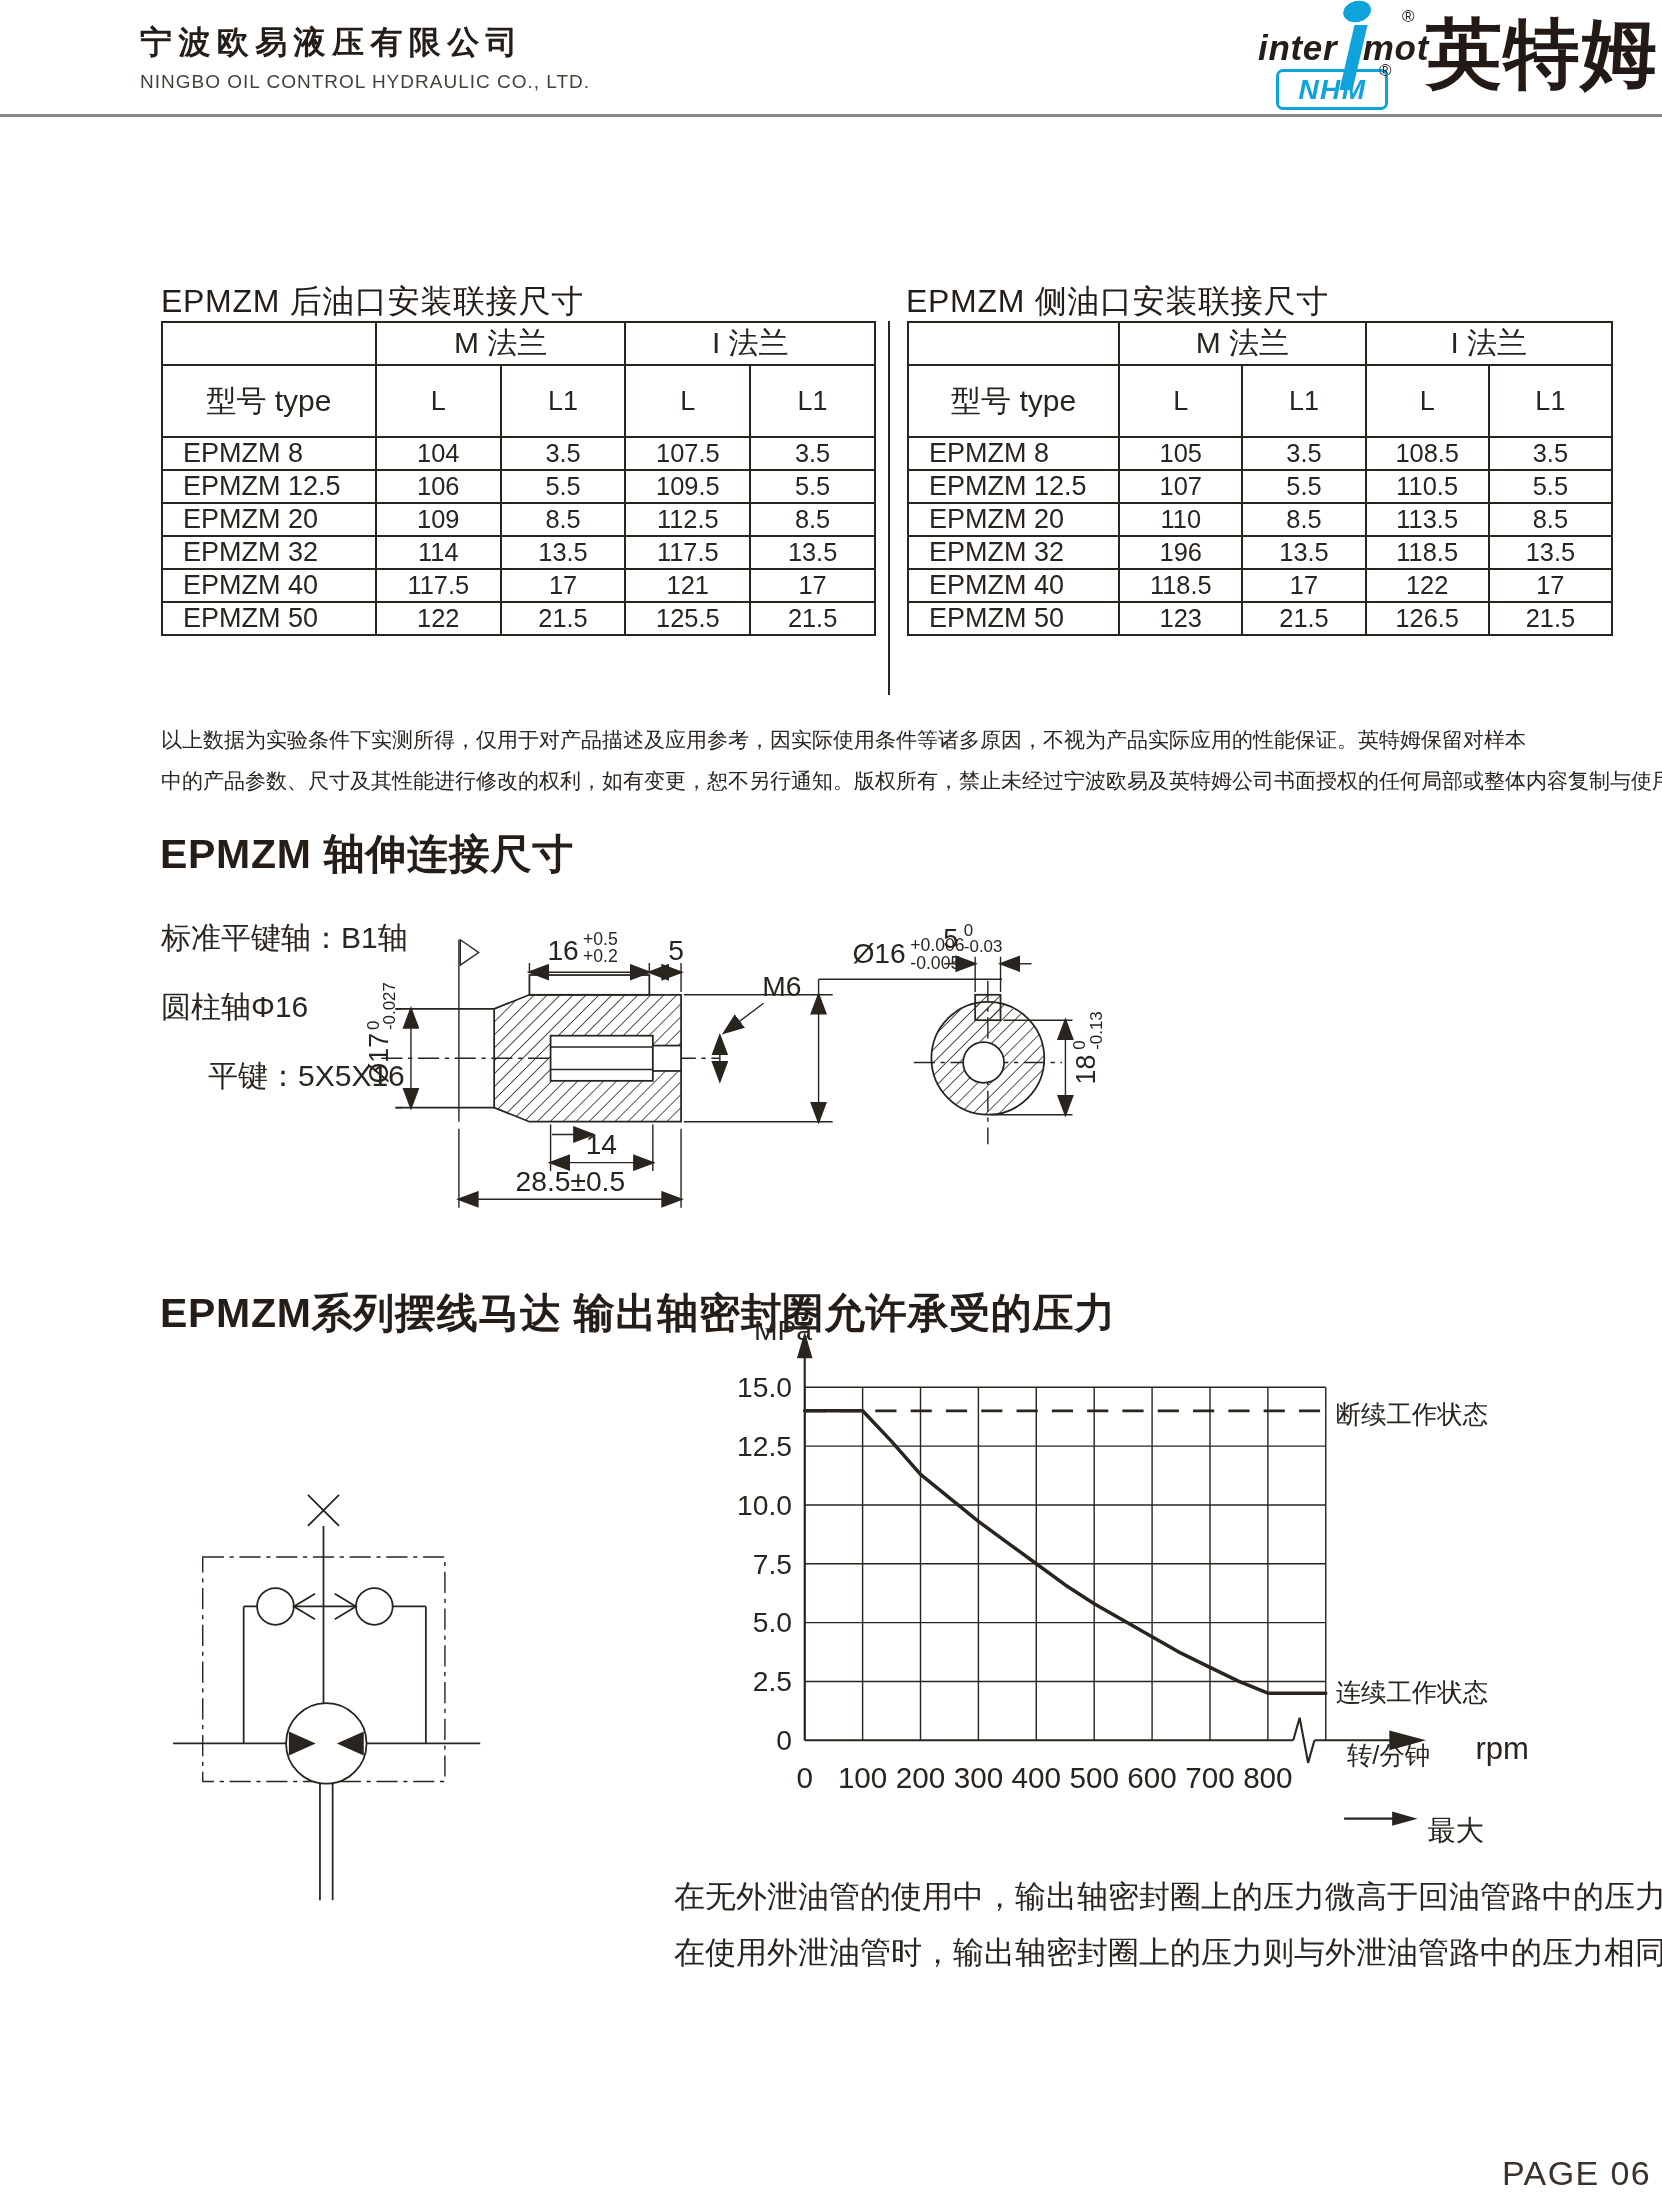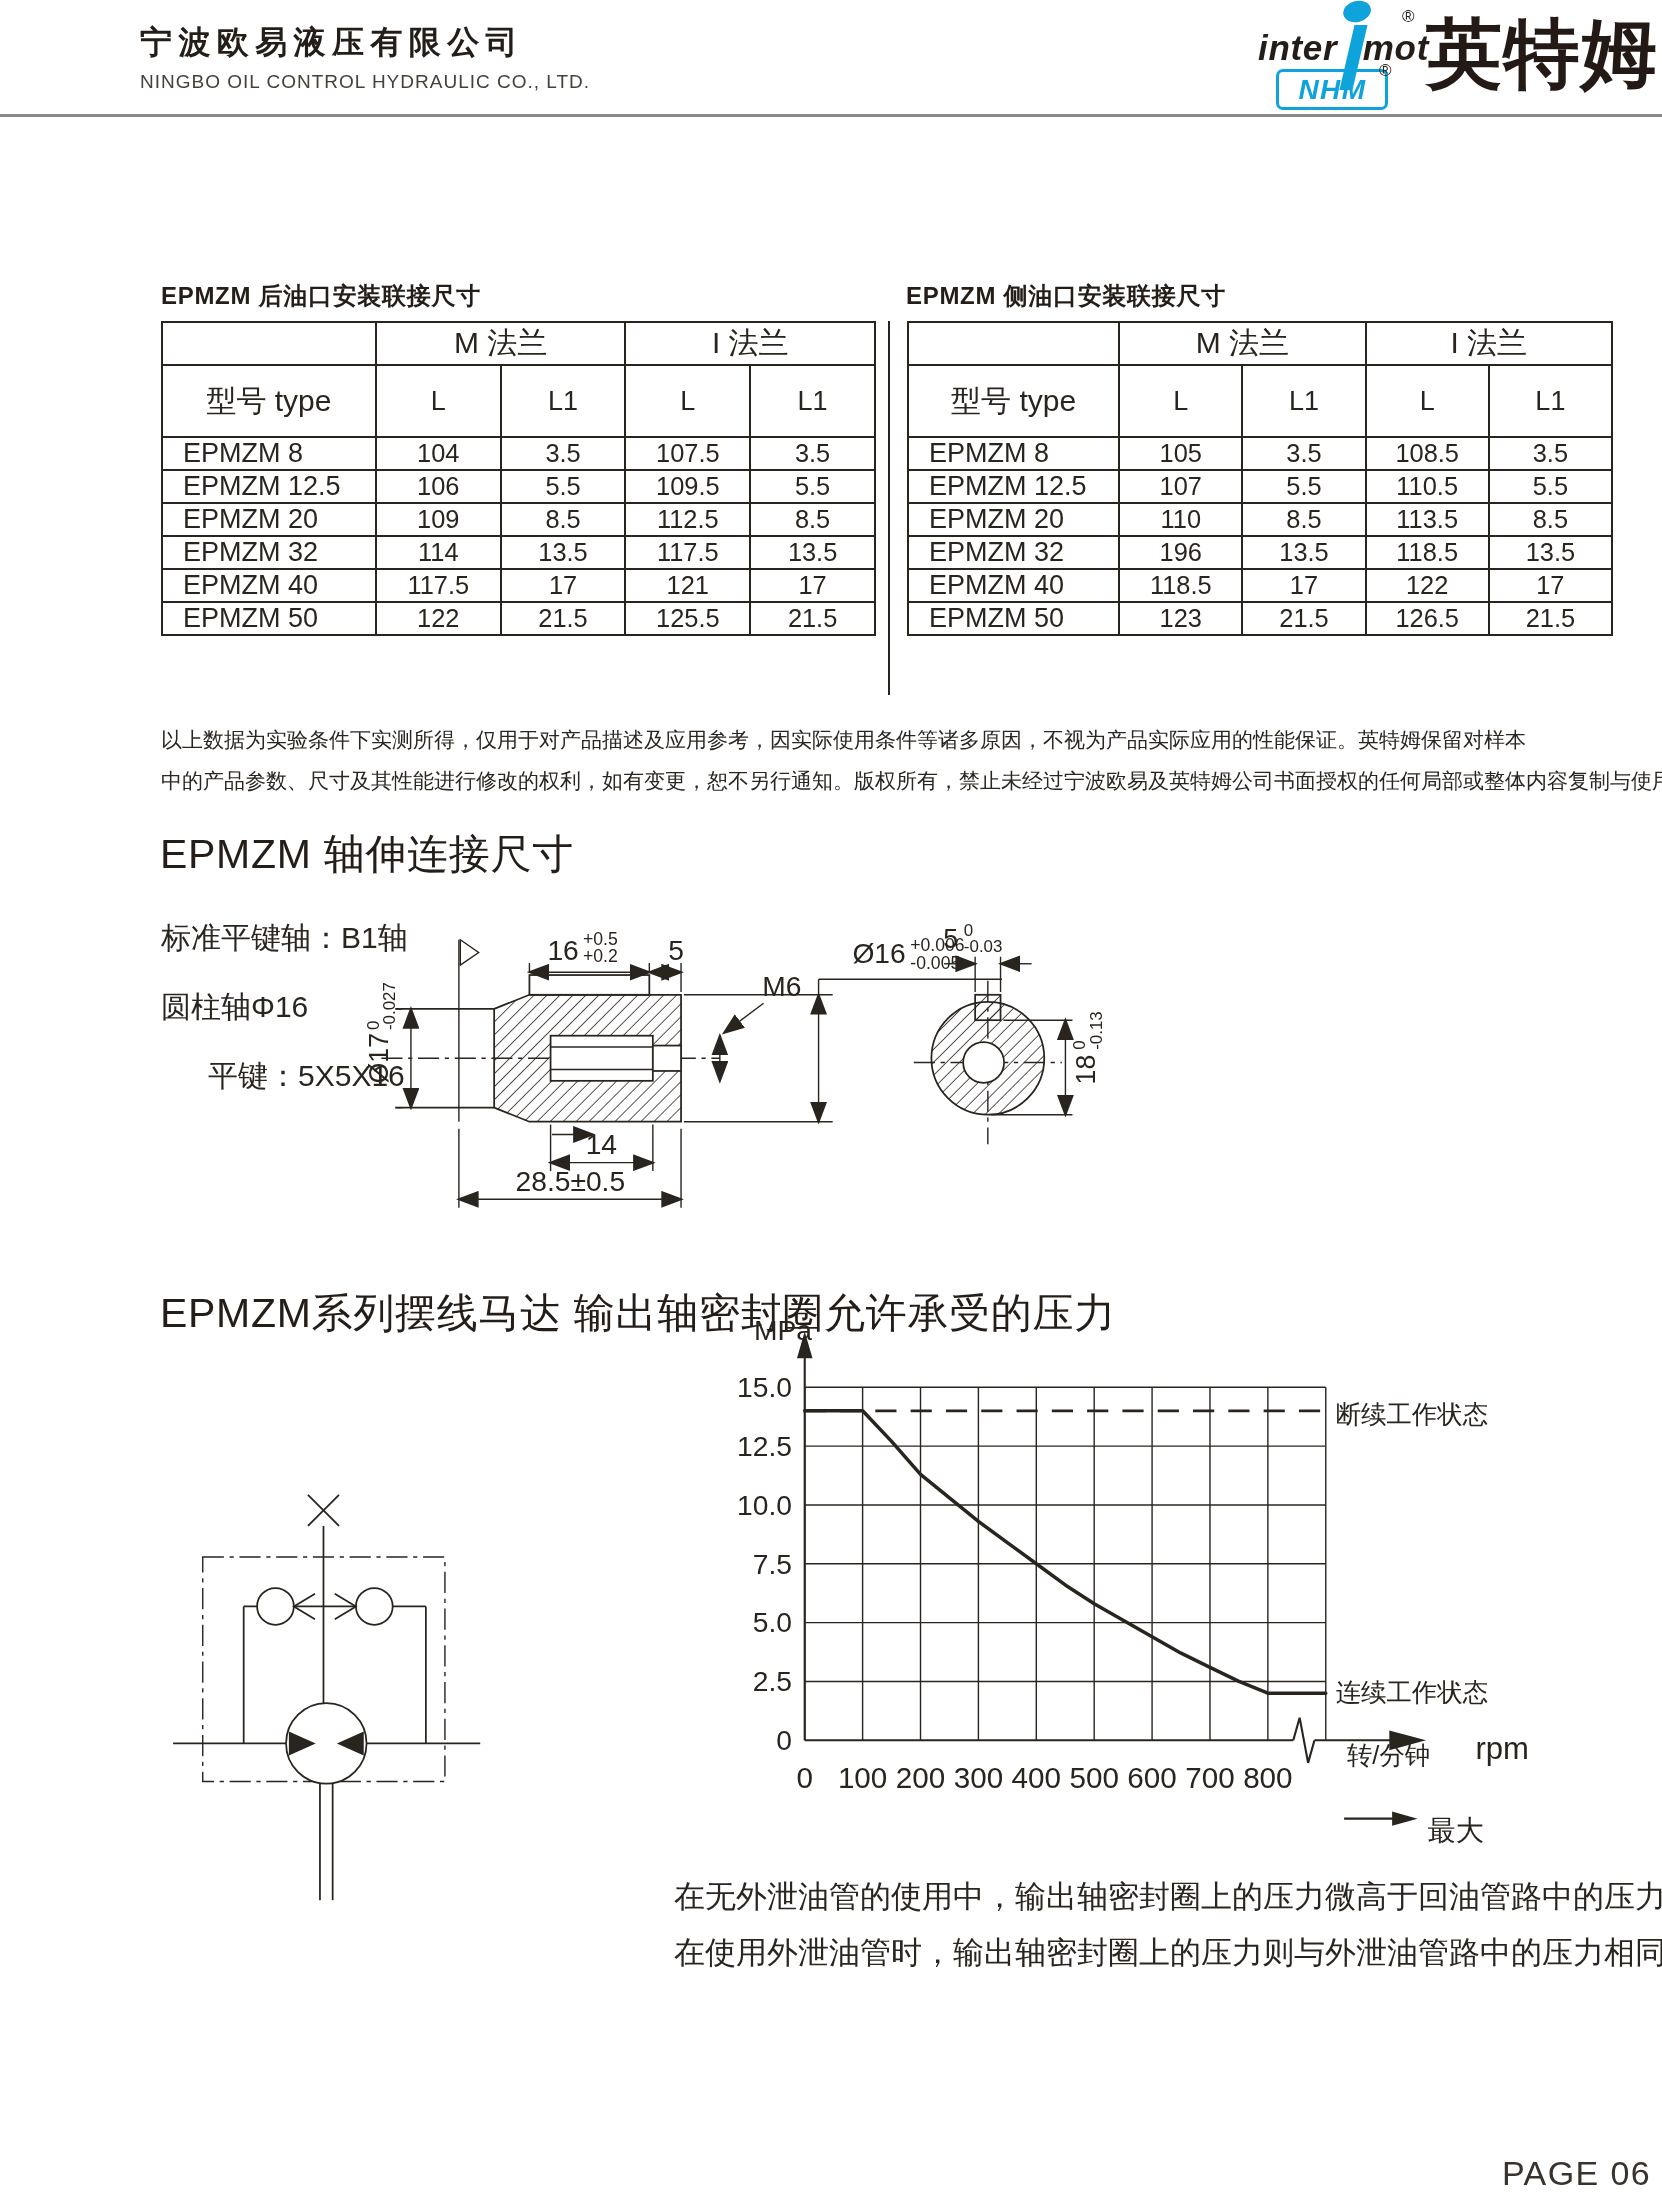--- a/index.html
+++ b/index.html
@@ -17,35 +17,35 @@
   .intermot-col{position:absolute;left:0;top:0;width:159px;height:106px;}
   .intermot-text{position:absolute;left:0;top:21px;font-size:35px;font-style:italic;font-weight:800;color:#241d18;letter-spacing:0.7px;white-space:nowrap;}
   .intermot-gap{display:inline-block;width:25.4px;}
   .i-dot{position:absolute;left:85px;top:-5.6px;width:28px;height:20.5px;border-radius:50%;background:#0fa3dc;transform:rotate(-14deg);}
   .i-stem{position:absolute;left:89px;top:18.4px;width:12.7px;height:65px;background:#0fa3dc;transform:skewX(-13deg);}
   .reg-top{position:absolute;left:144px;top:0px;font-size:17px;font-weight:400;color:#241d18;}
   .nhm-box{position:absolute;left:18.4px;top:62px;border:3.5px solid #0fa3dc;border-radius:7px;padding:0 19px;font-size:28px;line-height:35px;font-weight:900;font-style:italic;letter-spacing:1.4px;color:#0fa3dc;}
   .nhm-reg{position:absolute;left:121px;top:54px;font-size:17px;color:#241d18;}
   .brand-cn{position:absolute;left:168px;top:-2.8px;font-size:76px;font-weight:900;letter-spacing:1.4px;color:#241a15;white-space:nowrap;}
   
-  .tbl-title{font-size:24px;font-weight:700;letter-spacing:0.7px;color:#241d18;white-space:nowrap;}
+  .tbl-title{font-size:32px;font-weight:400;letter-spacing:0.7px;color:#241d18;white-space:nowrap;}
   table.dim-table{border-collapse:collapse;table-layout:fixed;background:#fff;}
   table.dim-table th,table.dim-table td{border:2.1px solid #2a241f;text-align:center;font-weight:400;padding:0;}
   table.dim-table thead tr.h1{height:40px;padding-left:12px;}
   table.dim-table thead tr.h2{height:72px;}
   table.dim-table tbody tr{height:28px;}
   .flange-h{font-size:30px;}
   .type-h{font-size:30px;}
   .l-h{font-size:27px;}
   table.dim-table td{font-size:25.4px;}
   table.dim-table td.model{text-align:left;padding-left:20px;font-size:27px;white-space:nowrap;}
   .tbl-sep{width:2.1px;background:#2a241f;}
   
   .disclaimer{font-size:21px;line-height:41px;color:#2b2520;white-space:nowrap;}
-  .section-heading{font-size:41px;font-weight:400;letter-spacing:0.7px;color:#241d18;white-space:nowrap;}
+  .section-heading{font-size:41px;font-weight:700;letter-spacing:0.7px;color:#241d18;white-space:nowrap;}
   .note-line{font-size:30px;color:#2b2520;white-space:nowrap;}
   .footer-text{font-size:31px;line-height:56px;color:#2b2520;white-space:nowrap;}
   .page-num{font-size:34px;letter-spacing:1.4px;color:#3a332d;}
   
   svg text{font-family:"Liberation Sans","DejaVu Sans",sans-serif;fill:#2a241f;}
   svg .ln{stroke:#2a241f;stroke-width:2.5;fill:none;}
   svg .thin{stroke:#2a241f;stroke-width:2;fill:none;}
   svg .dash-dot{stroke:#2a241f;stroke-width:2;fill:none;stroke-dasharray:30 8 6 8;}
   svg .fillink{fill:#2a241f;stroke:none;}
 </style>

